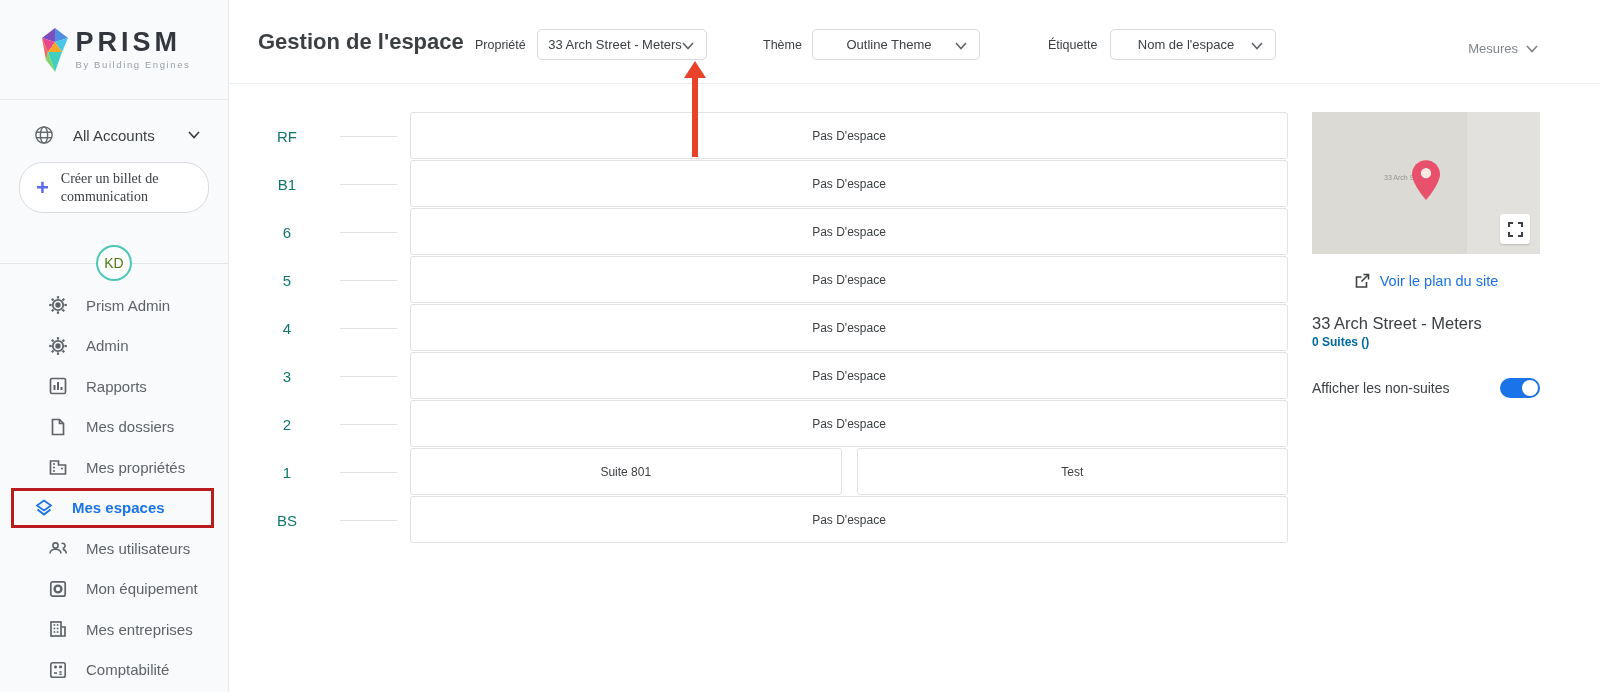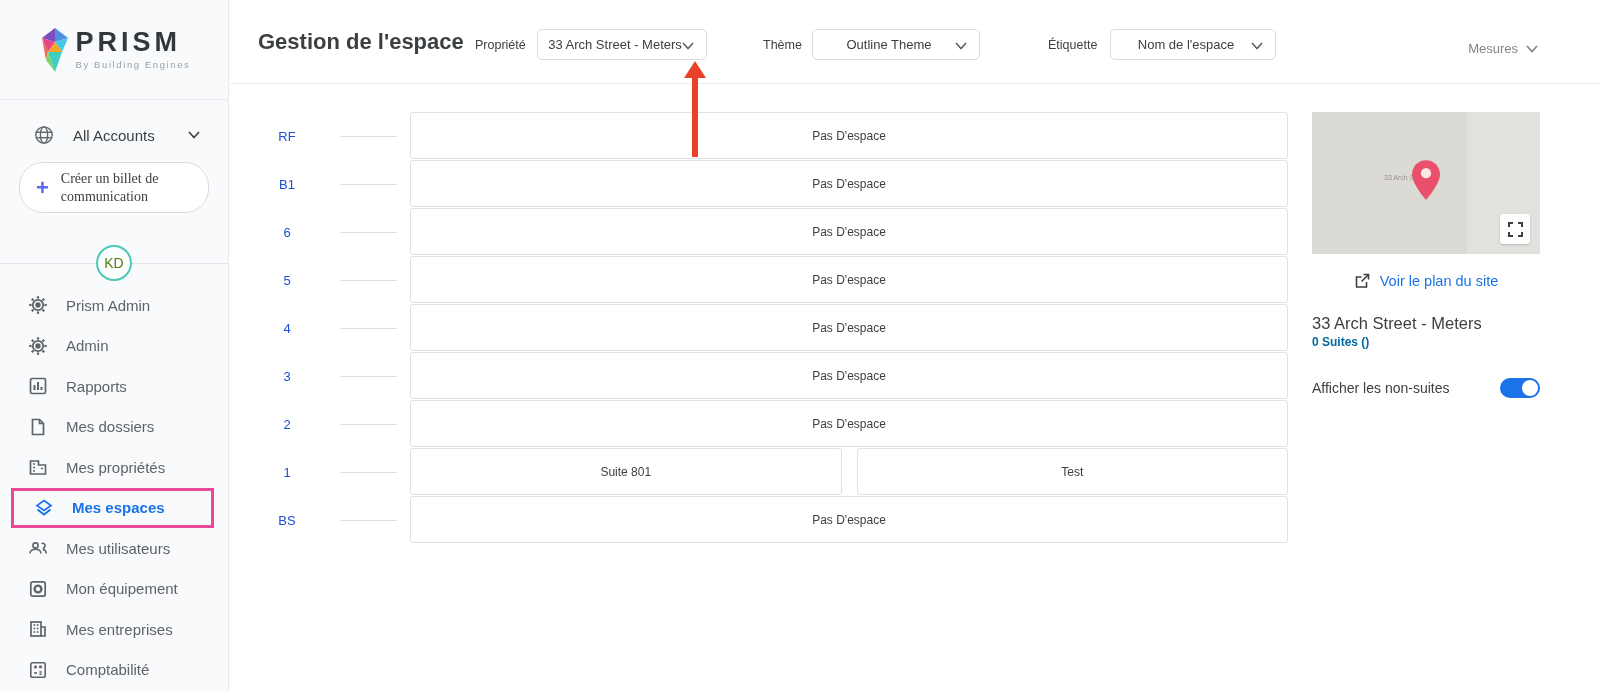--- a/index.html
+++ b/index.html
@@ -31,23 +31,23 @@
   .avatar-divider { position:relative; margin-top:31px; height:38px; display:flex;
     justify-content:center; align-items:center; }
   .avatar-divider::before { content:""; position:absolute; left:0; right:0; top:50%;
     height:1px; background:#e4e6e9; }
   .avatar { position:relative; width:36px; height:36px; border-radius:50%;
     background:#fdfefe; border:2px solid #4fc7b8; display:flex; align-items:center;
     justify-content:center; font-size:14px; color:#4d7c0f; cursor:pointer; }
 
   .nav { margin-top:3px; }
   .menu-item { height:40.5px; display:flex; align-items:center; gap:18px;
-    padding-left:28px; cursor:pointer; color:#5f6368; }
+    padding-left:28px; cursor:pointer; color:#5f6368;margin-left:20px; }
   .menu-item .mi-label { font-size:15px; color:#5f6368; }
-  .menu-item.active { margin:0 14px 0 11px; border:3px solid #ec4899;
+  .menu-item.active { margin:0 14px 0 11px; border:3px solid #b91c1c;
     padding-left:20px; background:#f9fafb; }
   .menu-item.active .mi-label { color:#1a73e8; font-weight:bold; }
   .menu-item.active .mi-icon { color:#1a73e8; }
   .mi-icon { width:20px; height:20px; display:flex; align-items:center;
     justify-content:center; color:#5f6368; }
 
   
   .main-header { position:absolute; left:230px; top:0; width:1370px; height:84px;
     border-bottom:1px solid #ebedef; background:#fff; }
   .page-title { position:absolute; left:28px; top:29px; font-size:22px; color:#3c4043; }
@@ -65,21 +65,21 @@
   .selectbox .sel-value { padding-right:14px; }
   .measures { position:absolute; right:62px; top:41px; display:flex; gap:8px;
     align-items:center; font-size:13px; color:#80868b; cursor:pointer; }
 
   .chev { width:12px; height:8px; }
 
   
   .floor-plan { position:absolute; left:398px; top:112px; width:890px; }
   .floor-row { position:relative; height:47px; margin-bottom:1px; display:flex; gap:3px; }
   .floor-label { position:absolute; left:-151px; width:80px; top:50%;
-    transform:translateY(-50%); text-align:center; font-size:13px; color:#1d4ed8; }
+    transform:translateY(-50%); text-align:center; font-size:15px; color:#0f766e; }
   .floor-tick { position:absolute; left:-58px; width:57px; top:50%; height:1px;
     background:#e0e0e0; }
   .space-box { flex:1; height:47px; background:#fff; border:1px solid #e2e2e2;
     border-radius:3px; display:flex; align-items:center; justify-content:center;
     font-size:12px; color:#3c4043; cursor:pointer;margin-left:12px; }
 
   
   .side-panel { position:absolute; left:1312px; top:112px; width:228px; }
   .mini-map { position:relative; width:228px; height:142px;
     background:linear-gradient(90deg,#dcdad5 0 68%,#e3e1dd 68%); cursor:pointer; }

